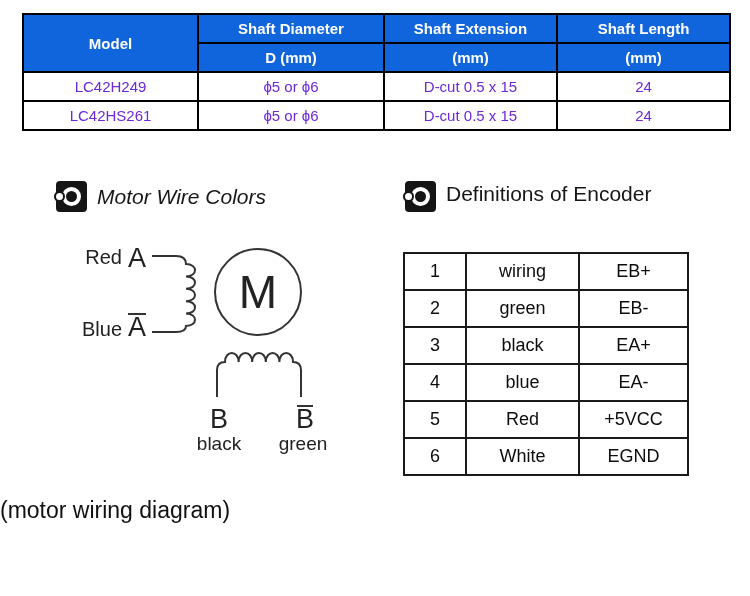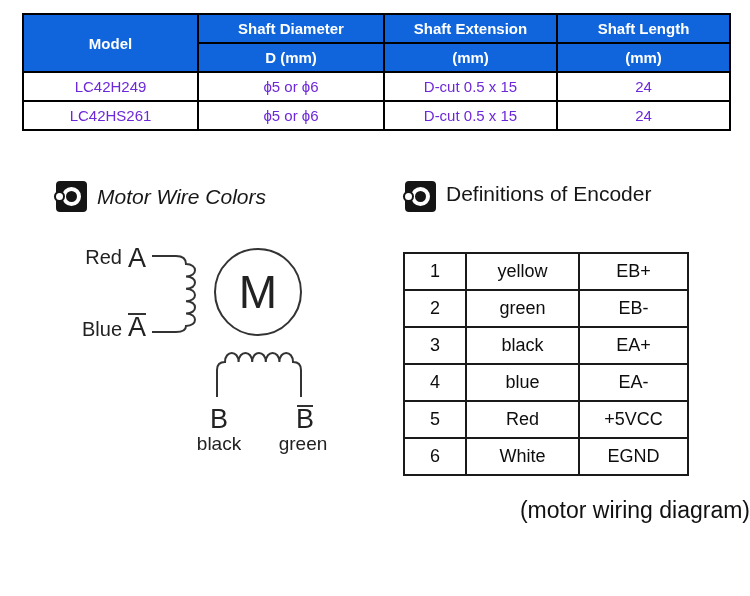--- a/index.html
+++ b/index.html
@@ -33,21 +33,21 @@
       fill:none;stroke:#333;stroke-width:2;}
   .motor-diagram text{font-family:"Liberation Sans",sans-serif;fill:#222;}
   .wire-label{fill:#2e3b52;}
 
   
   .encoder-table{position:absolute;left:403px;top:252px;table-layout:fixed;}
   .encoder-table td{border:2px solid #1a1a1a;text-align:center;vertical-align:middle;
                     padding:0;height:35px;font-size:18px;color:#0d0d0d;}
 
   
-  .caption{position:absolute;left:0;top:497px;width:750px;text-align:right;
+  .caption{position:absolute;left:0;top:497px;width:750px;text-align:left;
            font-size:23px;color:#111;}
 </style>
 </head>
 <body>
 
 <div class="page">
 
   <table class="spec-table">
     <colgroup>
         <col style="width:175px">
@@ -131,21 +131,21 @@
 
   <table class="encoder-table">
     <colgroup>
         <col style="width:62px">
         <col style="width:113px">
         <col style="width:109px">
       </colgroup>
     <tbody>
       <tr>
         <td>1</td>
-        <td>yellow</td>
+        <td>wiring</td>
         <td>EB+</td>
       </tr>
       <tr>
         <td>2</td>
         <td>green</td>
         <td>EB-</td>
       </tr>
       <tr>
         <td>3</td>
         <td>black</td>

